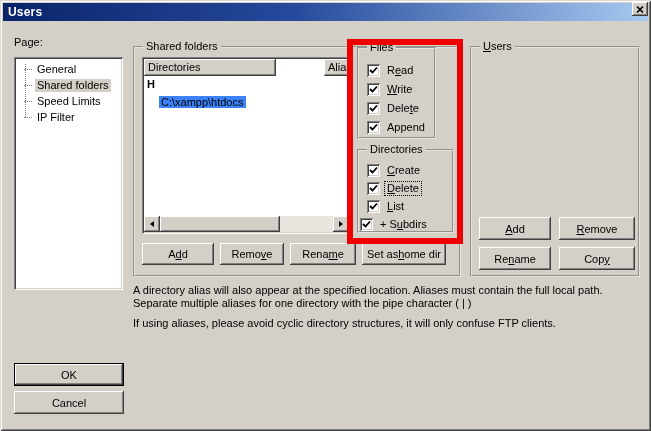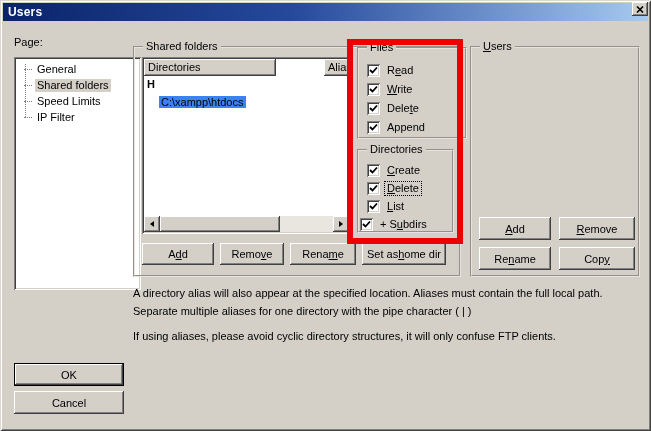--- a/index.html
+++ b/index.html
@@ -41,31 +41,31 @@
     position: absolute; border: none; padding: 0; background: #d4d0c8;
     box-shadow: inset -1px -1px 0 #404040, inset 1px 1px 0 #ffffff,
                 inset -2px -2px 0 #808080, inset 2px 2px 0 #d4d0c8;
     font-family: "Liberation Sans", sans-serif; font-size: 11px; color: #000;
     display: flex; align-items: center; justify-content: center;
   }
   .btn-default { border: 1px solid #000; }
   .accel { text-decoration: underline; }
 
   .page-label { position: absolute; left: 14px; top: 36px; }
-  .tree { position: absolute; left: 14px; top: 57px; width: 127px; height: 233px; padding: 4px 2px 2px 2px; }
+  .tree { position: absolute; left: 14px; top: 57px; width: 109px; height: 233px; padding: 4px 2px 2px 2px; }
   .tree-v { position: absolute; left: 11px; top: 7px; height: 53px; width: 0; border-left: 1px dotted #808080; }
   .tree-item { position: relative; height: 16px; display: flex; align-items: center; padding-left: 8px; white-space: nowrap; }
   .stub { width: 8px; height: 0; border-top: 1px dotted #808080; margin-right: 3px; flex: none; }
   .ti-label { padding: 0 2px; line-height: 13px; }
   .ti-selected .ti-label { background: #d4d0c8; }
 
   .group { position: absolute; border: 2px groove #e8e4dc; }
   .group-title { position: absolute; top: -8px; left: 8px; background: #d4d0c8; padding: 0 3px; line-height: 13px; white-space: nowrap; }
   .group-shared { left: 133px; top: 46px; width: 328px; height: 231px; }
-  .group-files { left: 357px; top: 47px; width: 110px; height: 92px; padding-left: 48px; }
+  .group-files { left: 357px; top: 47px; width: 79px; height: 92px; padding-left: 48px; }
   .group-dirs  { left: 357px; top: 149px; width: 97px; height: 84px; }
   .group-users { left: 470px; top: 46px; width: 170px; height: 231px; }
 
   .listview { position: absolute; left: 7px; top: 9px; width: 209px; height: 177px; padding: 2px; }
   .lv-header { display: flex; height: 17px; }
   .lv-col {
     background: #d4d0c8; padding: 2px 4px 0 4px; white-space: nowrap; overflow: hidden;
     box-shadow: inset -1px -1px 0 #404040, inset 1px 1px 0 #ffffff, inset -2px -2px 0 #808080;
   }
   .lv-col-dir { width: 132px; }
@@ -82,21 +82,21 @@
   .tri-right { width: 0; height: 0; border-top: 3px solid transparent; border-bottom: 3px solid transparent; border-left: 4px solid #000; }
 
   .cb-row { position: absolute; left: 10px; display: flex; align-items: center; gap: 5px; height: 14px; white-space: nowrap; }
   .cb-box { width: 13px; height: 13px; flex: none; background: #fff; display: flex; align-items: center; justify-content: center;
     box-shadow: inset 1px 1px 0 #808080, inset -1px -1px 0 #ffffff, inset 2px 2px 0 #404040, inset -2px -2px 0 #d4d0c8; }
   .cb-label { padding: 0 2px; line-height: 13px; }
   .cb-focused { outline: 1px dotted #000; }
 
   .annotation-rect { position: absolute; left: 347px; top: 39px; width: 116px; height: 205px; border: 6px solid #ee0000; z-index: 50; pointer-events: none; }
 
-  .notes { position: absolute; left: 133px; top: 284px; width: 500px; line-height: 18px; }
+  .notes { position: absolute; left: 133px; top: 284px; width: 500px; line-height: 13px; }
   .note-2 { margin-top: 7px; }
 
   .userlist { position: absolute; left: 7px; top: 9px; width: 156px; height: 152px; padding: 2px; }
   .user-item { height: 14px; line-height: 14px; padding-left: 2px; }
   .user-selected { background: #0a246a; color: #fff; }
 </style>
 </head>
 <body>
 
 <div class="window">

